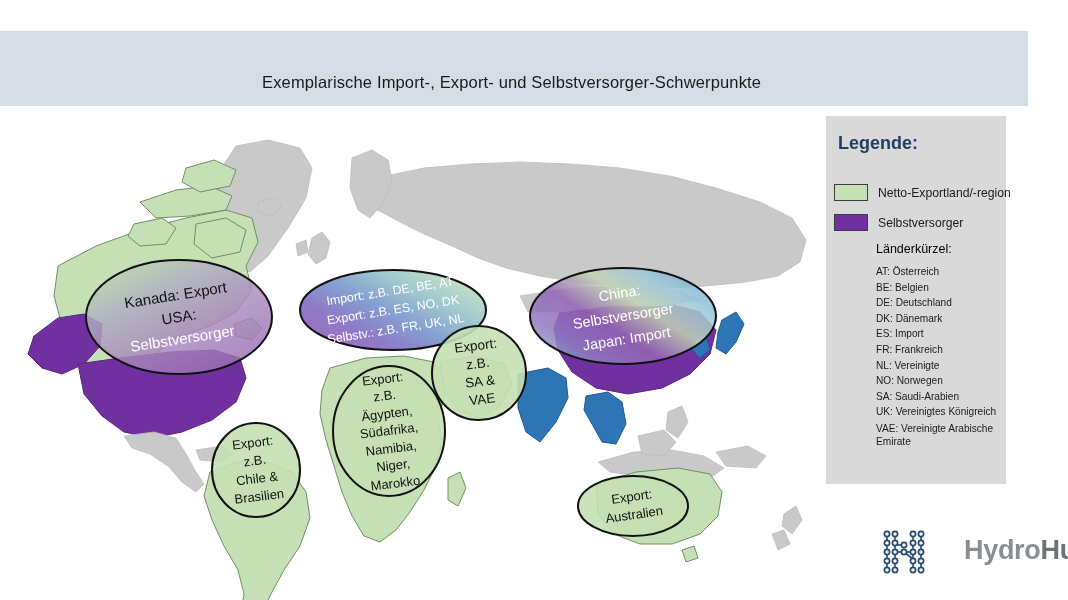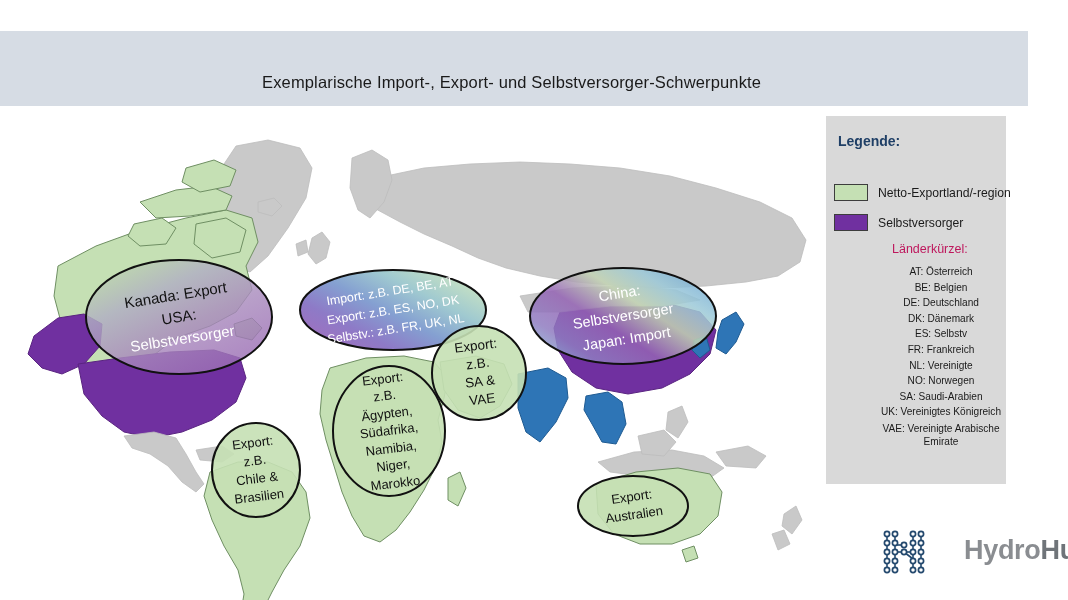--- a/index.html
+++ b/index.html
@@ -35,31 +35,31 @@
     position:absolute;left:262px;top:73px;
     font-size:16.5px;color:#1a1a1a;white-space:nowrap;letter-spacing:0.15px;
   }
 
   
   .legend-panel{
     position:absolute;left:826px;top:116px;width:180px;height:368px;
     background:#d9d9d9;
   }
   .legend-title{
-    position:absolute;left:12px;top:17px;font-size:14px;font-weight:bold;color:#1f3f66;
+    position:absolute;left:12px;top:17px;font-size:18px;font-weight:bold;color:#1f3f66;
   }
   .legend-row{position:absolute;left:8px;display:flex;align-items:center;}
   .legend-swatch{
     width:34px;height:17px;border:1px solid #3d3d3d;box-sizing:border-box;display:block;
   }
   .legend-label{font-size:12.2px;color:#1a1a1a;margin-left:10px;white-space:nowrap;}
   .legend-sub{
-    position:absolute;left:66px;top:126px;font-size:12.5px;color:#be185d;
-  }
-  .abbr-list{position:absolute;left:50px;top:148px;width:130px;text-align:center;}
+    position:absolute;left:50px;top:126px;font-size:12.5px;color:#000000;
+  }
+  .abbr-list{position:absolute;left:50px;top:148px;width:130px;}
   .abbr-item{font-size:10.1px;color:#1a1a1a;line-height:15.6px;white-space:nowrap;}
   .abbr-item.wrap{white-space:normal;line-height:13.5px;padding-top:2px;}
 
   
   #map-wrap{position:absolute;left:0;top:106px;width:830px;height:494px;overflow:hidden;}
   #map-svg{position:absolute;left:0;top:0;}
 
   
   .bubble{position:absolute;}
   .bubble svg{position:absolute;left:0;top:0;overflow:visible;}
@@ -288,21 +288,21 @@
       <span class="legend-label">Selbstversorger</span>
     </div>
 
     <div class="legend-sub">Länderkürzel:</div>
 
     <div class="abbr-list">
       <div class="abbr-item">AT: Österreich</div>
       <div class="abbr-item">BE: Belgien</div>
       <div class="abbr-item">DE: Deutschland</div>
       <div class="abbr-item">DK: Dänemark</div>
-      <div class="abbr-item">ES: Selbstv</div>
+      <div class="abbr-item">ES: Import</div>
       <div class="abbr-item">FR: Frankreich</div>
       <div class="abbr-item">NL: Vereinigte</div>
       <div class="abbr-item">NO: Norwegen</div>
       <div class="abbr-item">SA: Saudi-Arabien</div>
       <div class="abbr-item">UK: Vereinigtes Königreich</div>
       <div class="abbr-item wrap">VAE: Vereinigte Arabische Emirate</div>
     </div>
   </div>
 
   <div class="logo">

